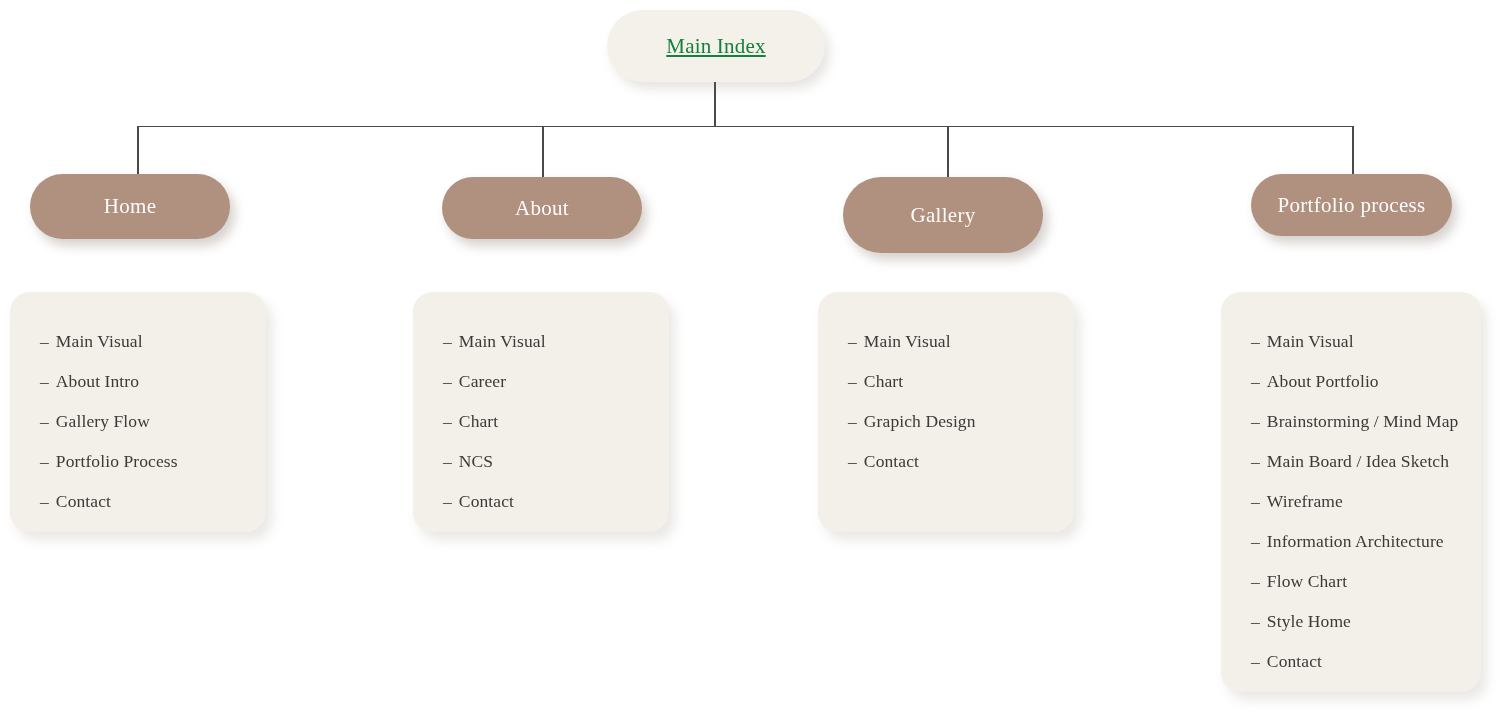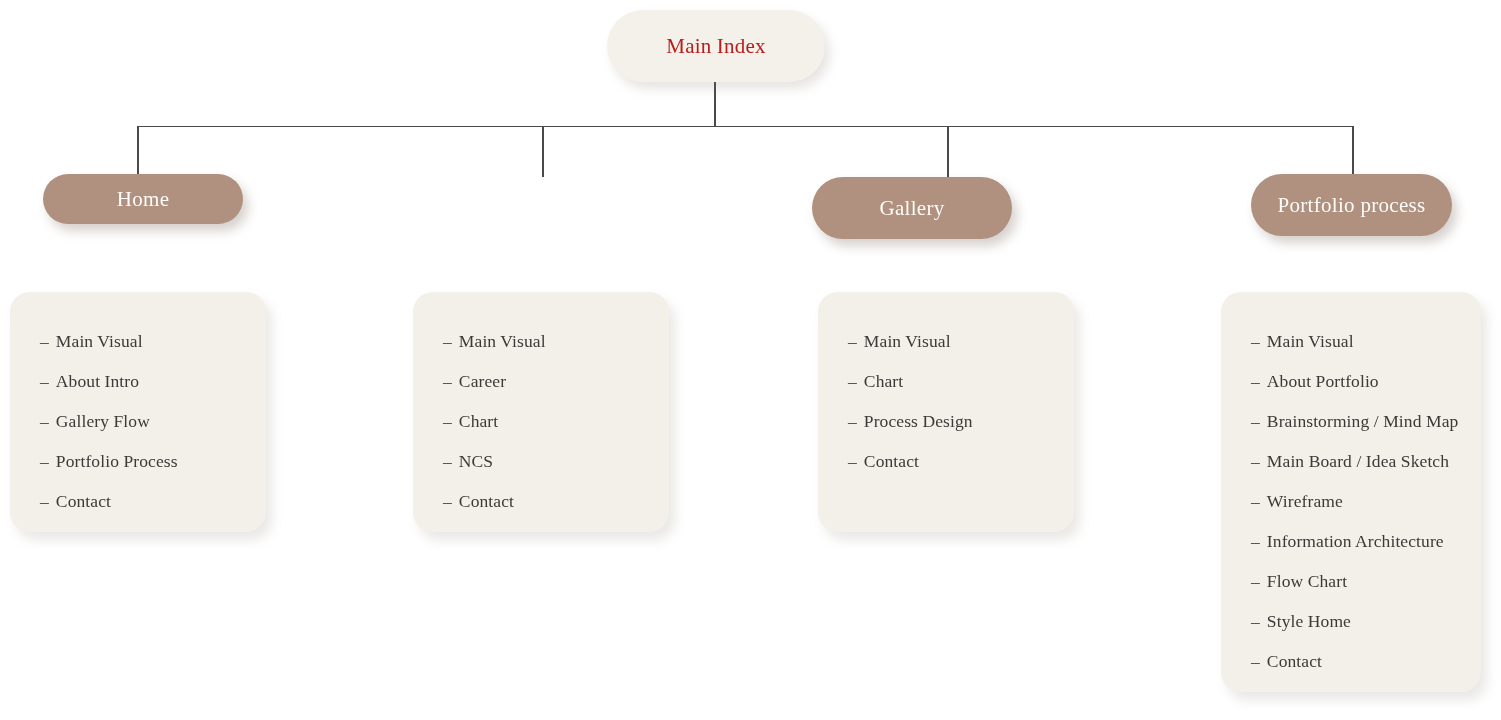--- a/index.html
+++ b/index.html
@@ -49,22 +49,23 @@
     box-sizing: border-box;
     display: flex;
     align-items: center;
     justify-content: center;
     border-radius: 999px;
     text-align: center;
     white-space: nowrap;
   }
   .node-root {
     background: #f4f1ea;
-    color: #b91c1c;
+    color: #15803d;
     box-shadow: 5px 7px 11px rgba(120, 110, 100, 0.18);
+    text-decoration: underline;
   }
   .node-root .node-label {
     font-size: 21px;
     letter-spacing: 0.2px;
   }
   .node-branch {
     background: #b0907e;
     color: #fdfcfa;
     box-shadow: 5px 7px 11px rgba(120, 104, 92, 0.30);
   }
@@ -113,26 +114,29 @@
     <div class="line v" style="left:137px; top:126px; height:48px;"></div>
     <div class="line v" style="left:542px; top:126px; height:51px;"></div>
     <div class="line v" style="left:947px; top:126px; height:51px;"></div>
     <div class="line v" style="left:1352px; top:126px; height:48px;"></div>
   </div>
 
   <div class="node node-root" style="left:607px; top:10px; width:218px; height:72px;">
     <span class="node-label">Main Index</span>
   </div>
 
-  <div class="node node-branch" style="left:43px; top:174px; width:200px; height:50px;">
+  <div class="node node-branch" style="left:30px; top:174px; width:200px; height:65px;">
     <span class="node-label">Home</span>
   </div>
 
-
-  <div class="node node-branch" style="left:812px; top:177px; width:200px; height:62px;font-family:Liberation Serif, serif;">
+  <div class="node node-branch" style="left:442px; top:177px; width:200px; height:62px;">
+    <span class="node-label">About</span>
+  </div>
+
+  <div class="node node-branch" style="left:843px; top:177px; width:200px; height:76px;font-family:Liberation Serif, serif;">
     <span class="node-label">Gallery</span>
   </div>
 
   <div class="node node-branch" style="left:1251px; top:174px; width:201px; height:62px;">
     <span class="node-label">Portfolio process</span>
   </div>
 
   <div class="card" style="left:10px; top:292px; width:256px; height:240px;">
     <ul class="card-list">
       <li class="card-item">
@@ -188,21 +192,21 @@
       <li class="card-item">
         <span class="dash">–</span>
         <span>Main Visual</span>
       </li>
       <li class="card-item">
         <span class="dash">–</span>
         <span>Chart</span>
       </li>
       <li class="card-item">
         <span class="dash">–</span>
-        <span>Process Design</span>
+        <span>Grapich Design</span>
       </li>
       <li class="card-item">
         <span class="dash">–</span>
         <span>Contact</span>
       </li>
     </ul>
   </div>
 
   <div class="card" style="left:1221px; top:292px; width:260px; height:400px;">
     <ul class="card-list">

